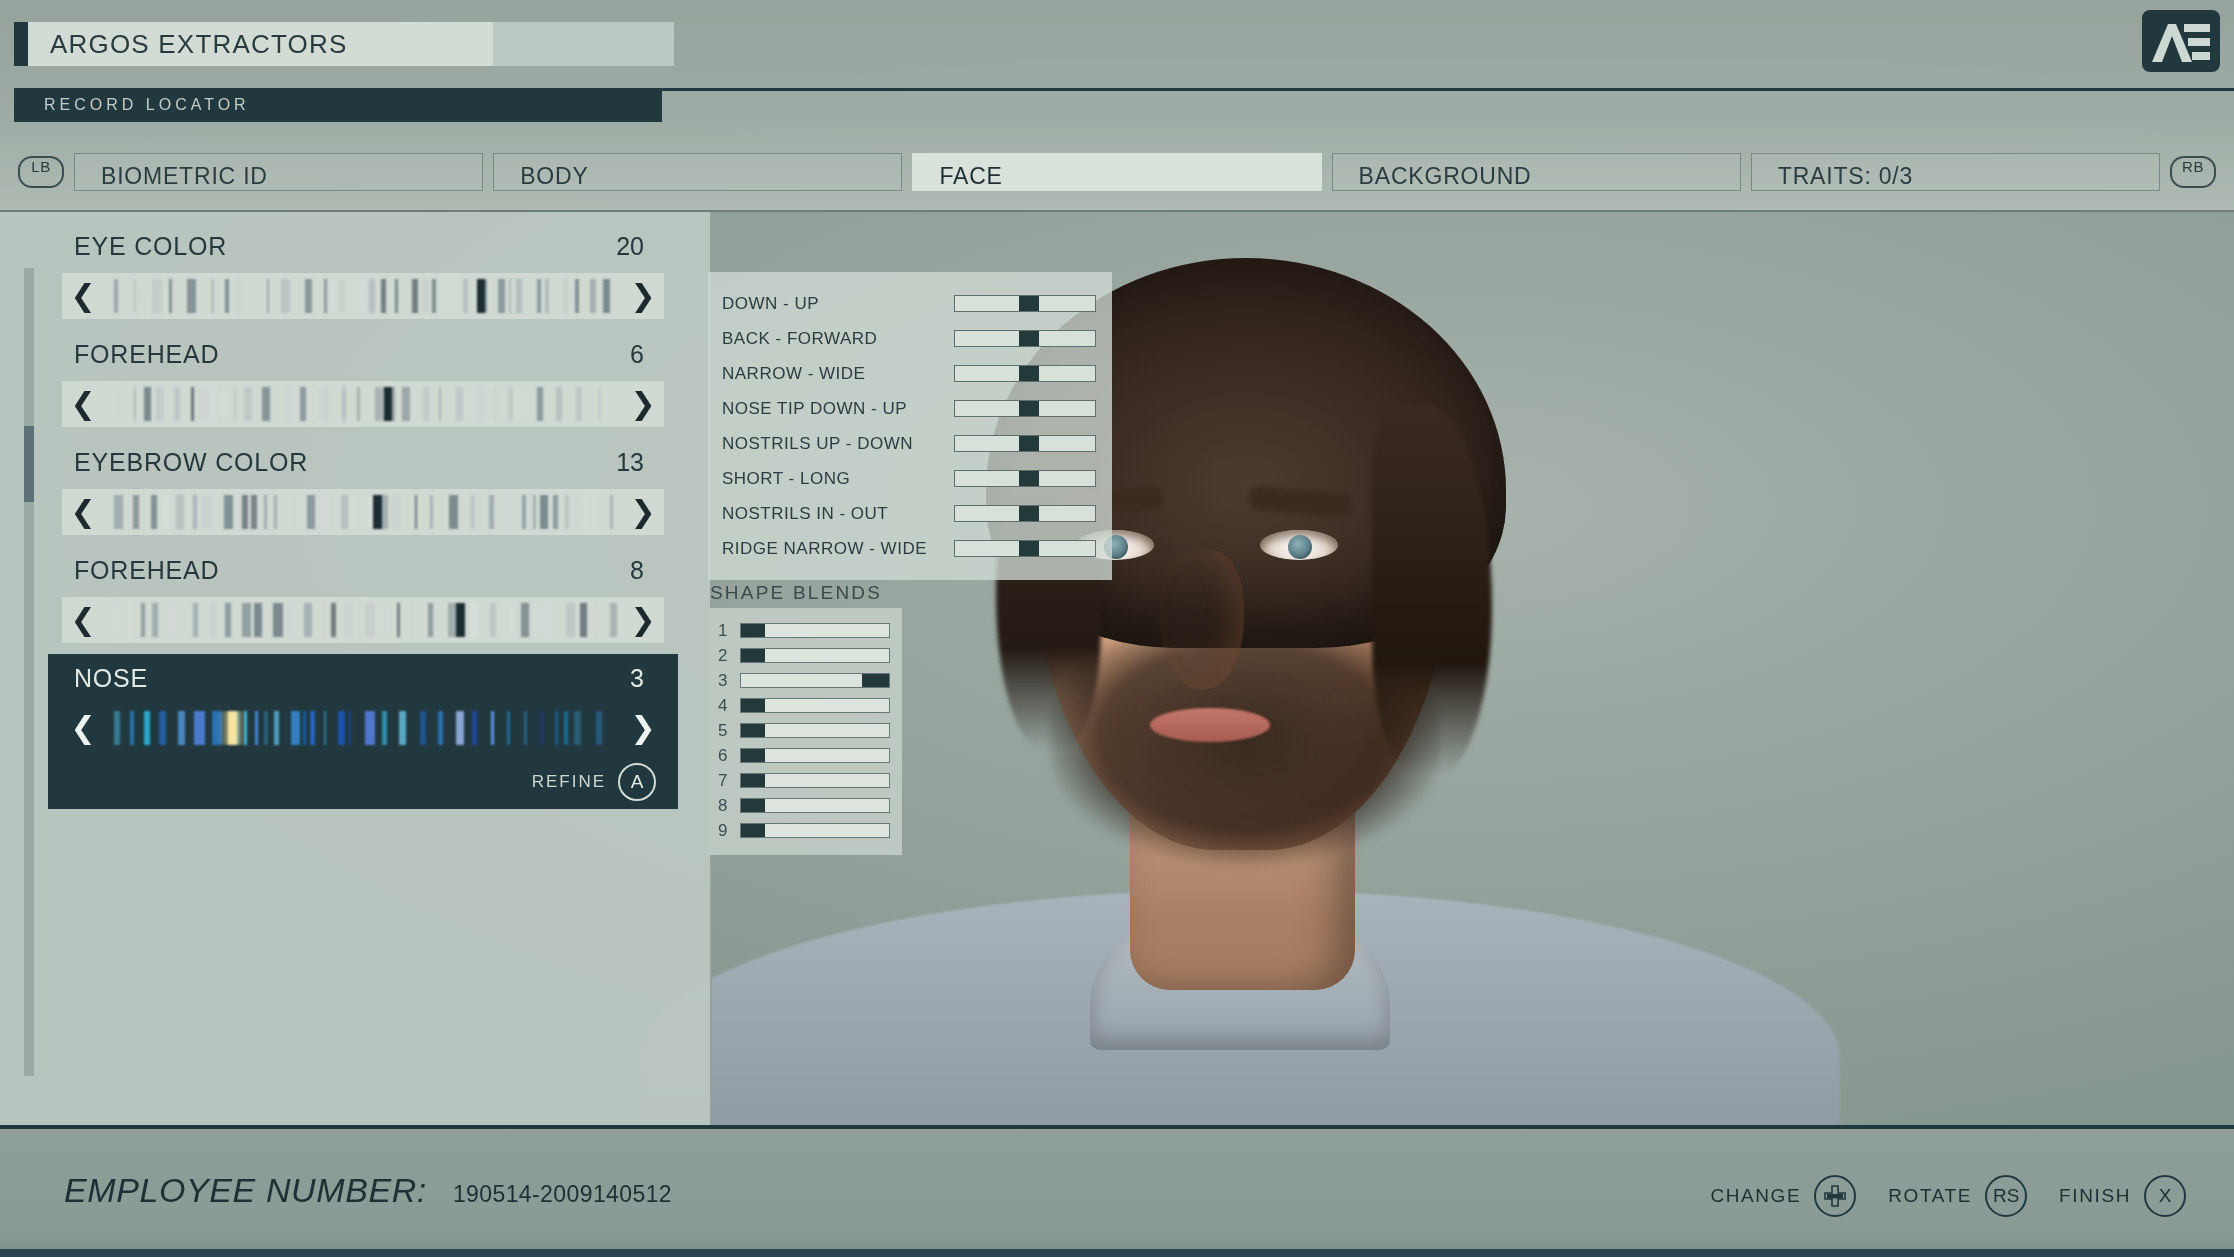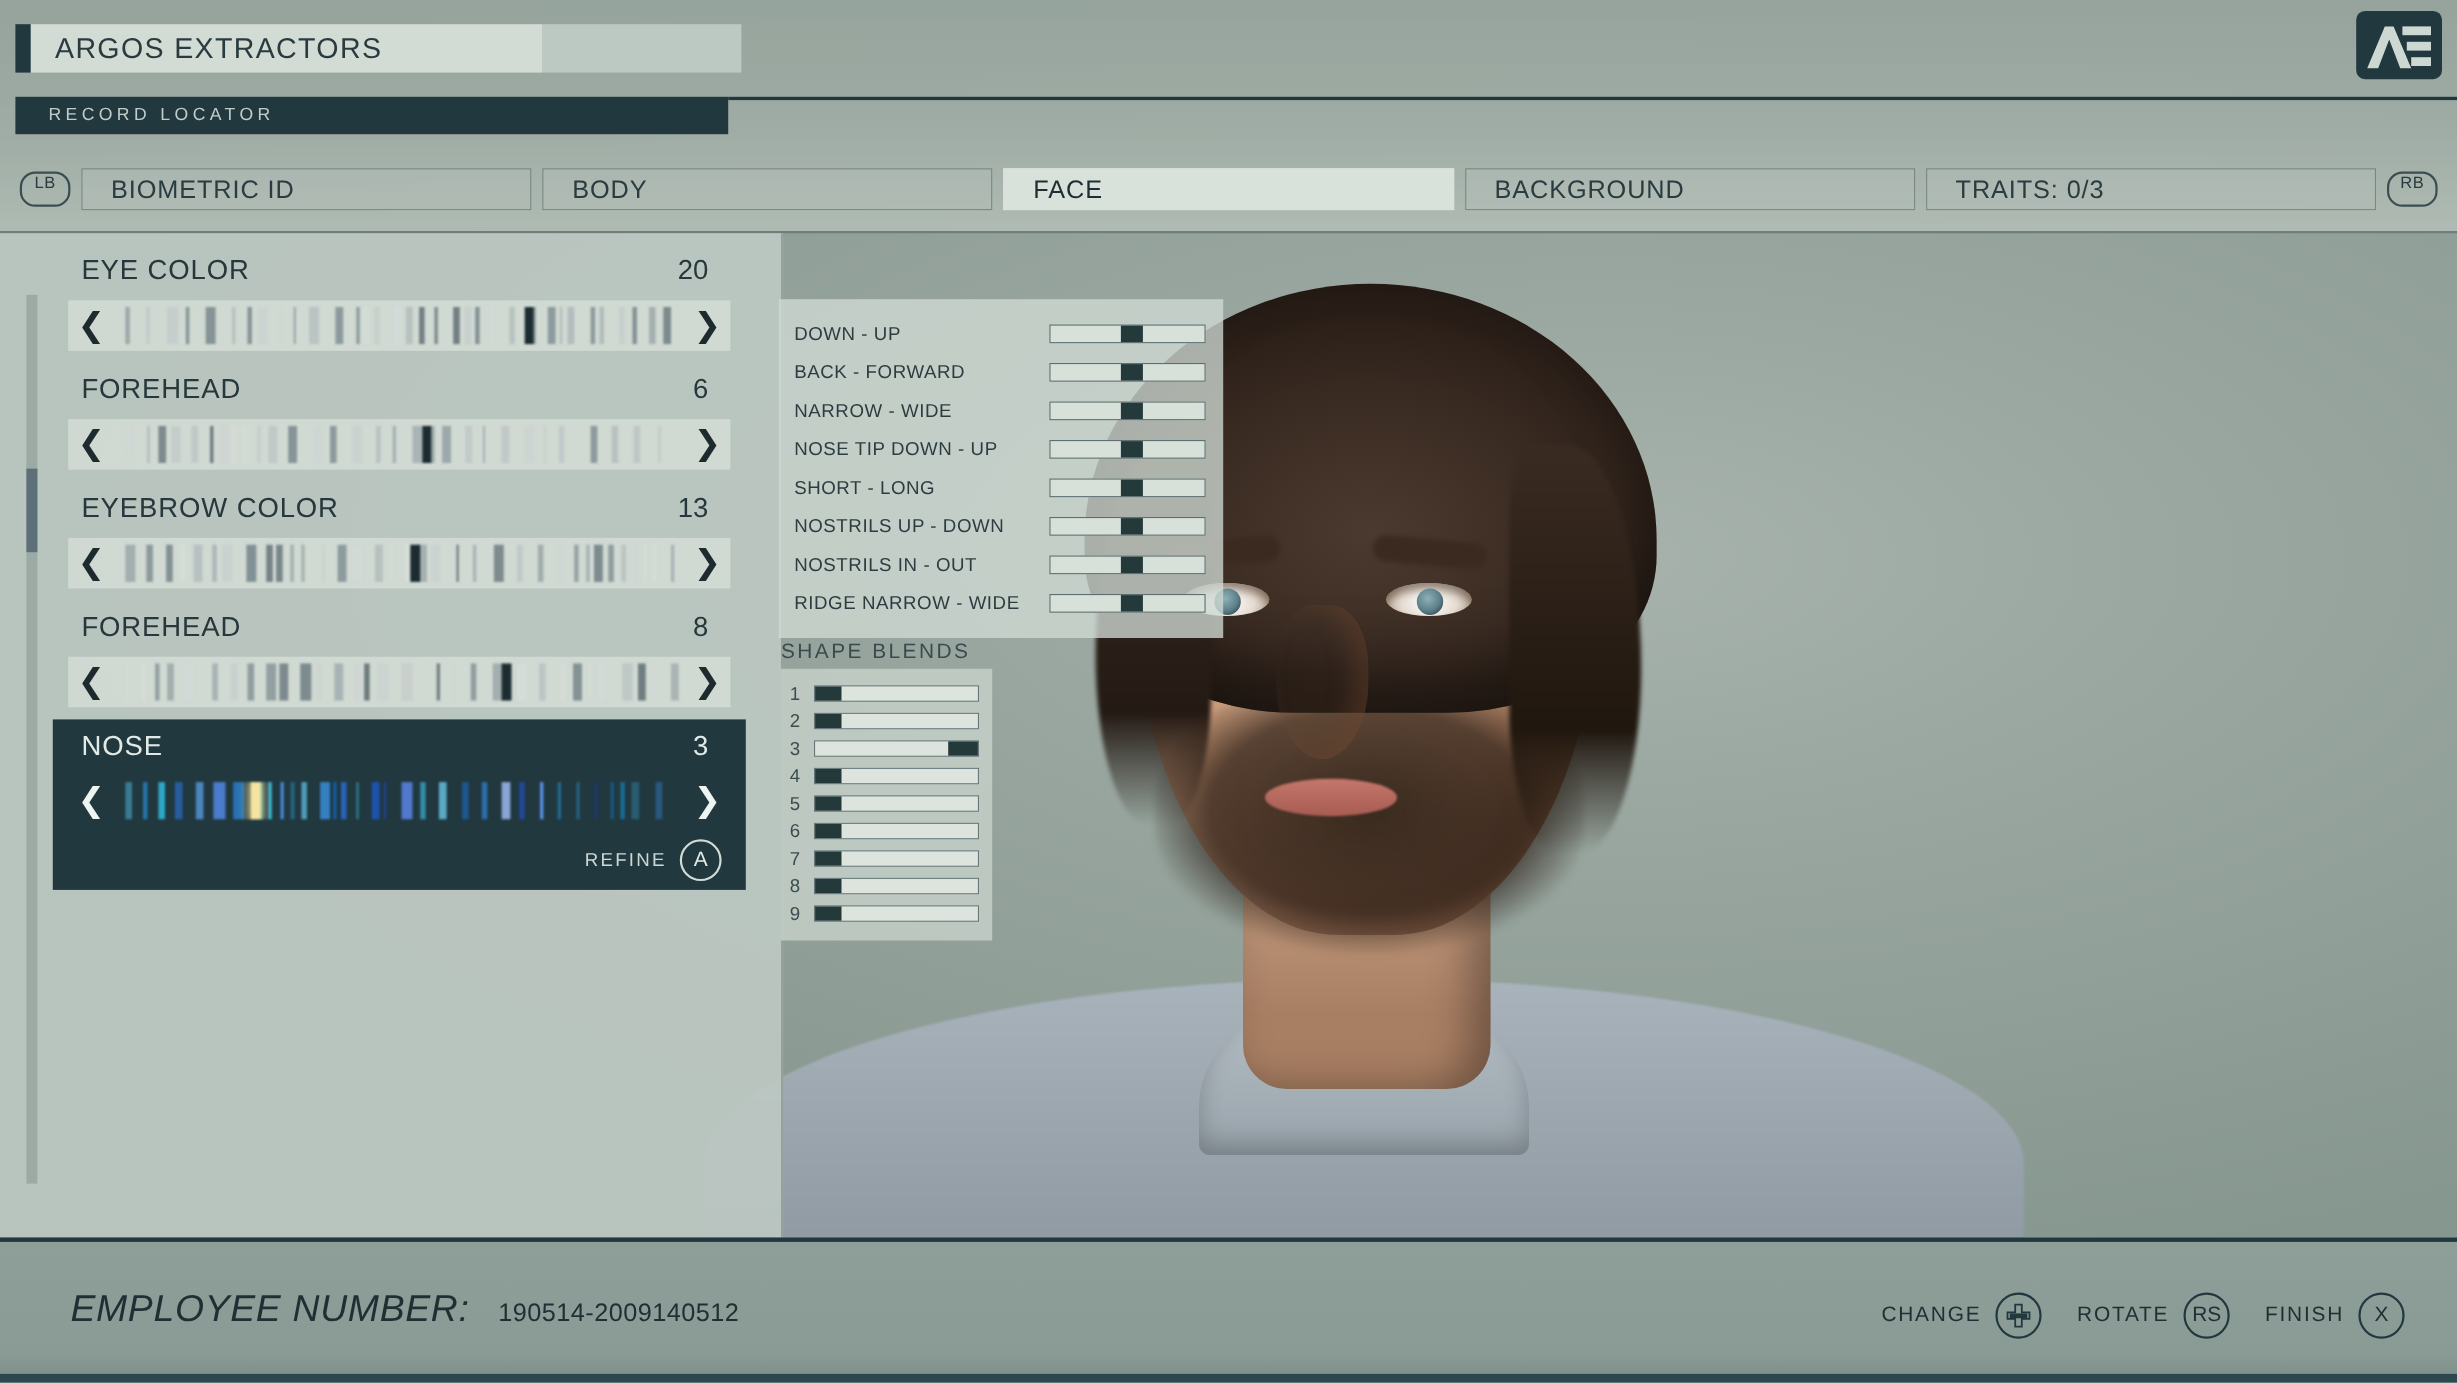--- a/index.html
+++ b/index.html
@@ -170,21 +170,21 @@
   }
   .bumper {
     width: 46px; height: 32px; border: 2px solid #3a4e52; border-radius: 14px;
     display: flex; align-items: flex-start; justify-content: center;
     font-size: 15px; letter-spacing: .5px; color: #2a3b3f; flex: 0 0 auto;
   }
   .tab {
     height: 38px; flex: 1 1 0;
     border: 1px solid rgba(60,80,82,.45);
     background: rgba(190,202,195,.22);
-    display: flex; align-items: center; padding-left: 26px;
+    display: flex; align-items: flex-end; padding-left: 26px;
     font-size: 23px; letter-spacing: .8px; color: #2b3c40;
   }
   .tab.active {
     background: #d9e1db; border-color: #d9e1db; color: #1f2e32;
   }
 
   
   #leftpanel {
     position: absolute; left: 0; top: 212px; width: 712px; height: 913px;
     background: rgba(190,201,195,.90);
@@ -636,27 +636,27 @@
           <i style="left: 46%; width: 14%;"></i>
         </span>
       </div>
       <div class="prow">
         <span class="pname">NOSE TIP DOWN - UP</span>
         <span class="pbar">
           <i style="left: 46%; width: 14%;"></i>
         </span>
       </div>
       <div class="prow">
-        <span class="pname">SHORT - LONG</span>
+        <span class="pname">NOSTRILS UP - DOWN</span>
         <span class="pbar">
           <i style="left: 46%; width: 14%;"></i>
         </span>
       </div>
       <div class="prow">
-        <span class="pname">NOSTRILS UP - DOWN</span>
+        <span class="pname">SHORT - LONG</span>
         <span class="pbar">
           <i style="left: 46%; width: 14%;"></i>
         </span>
       </div>
       <div class="prow">
         <span class="pname">NOSTRILS IN - OUT</span>
         <span class="pbar">
           <i style="left: 46%; width: 14%;"></i>
         </span>
       </div>

